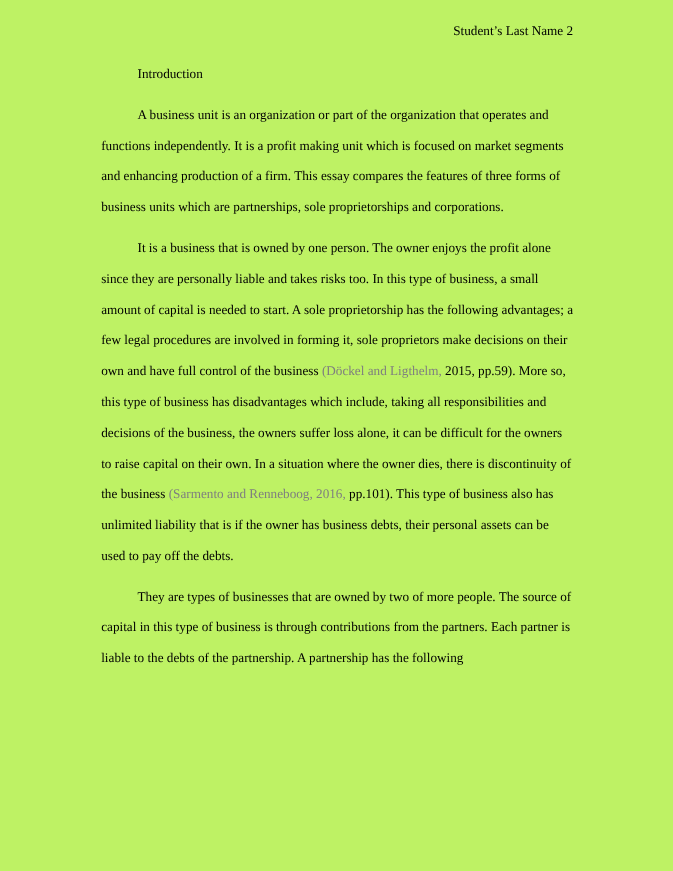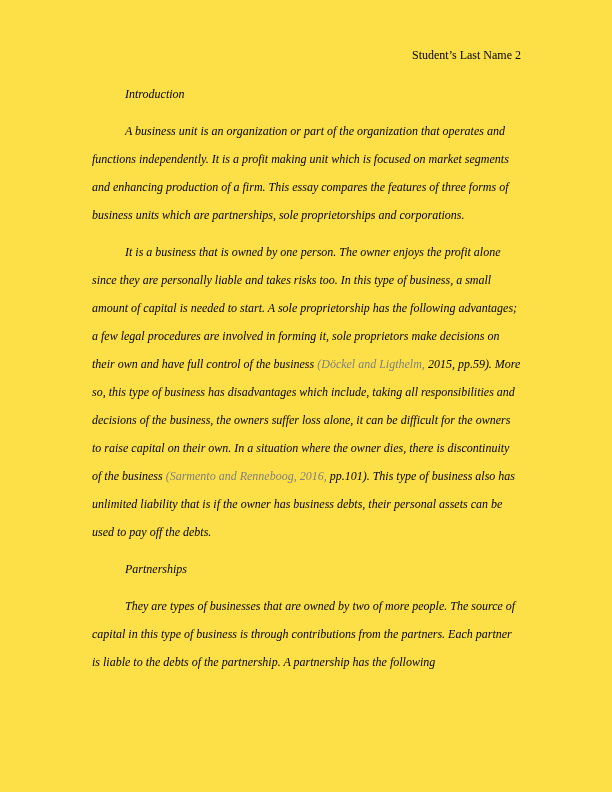--- a/index.html
+++ b/index.html
@@ -9,53 +9,51 @@
   }
   body {
     width: 612px;
     height: 792px;
     overflow: hidden;
   }
   .page {
     width: 612px;
     height: 792px;
     box-sizing: border-box;
-    padding: 48px 91px 0 92px;
-    background: #fde047;
+    padding: 21px 91px 0 92px;
+    background: #bef264;
     font-family: "Liberation Serif", "DejaVu Serif", serif;
     font-size: 12px;
     color: #000000;
   }
   .running-header {
     text-align: right;
     line-height: 14px;
     margin-bottom: 18px;
     white-space: nowrap;
   }
   .doc-body p {
     margin: 0 0 9px 0;
     line-height: 28px;
     text-indent: 33px;
     text-align: left;
-    font-style: italic;
   }
   .doc-body p.heading {
     font-weight: normal;
   }
   .citation {
     color: var(--citation-color, #7f7f7f);
   }
 </style>
 </head>
 <body>
 
 <div class="page">
   <div class="running-header">
     <span>Student’s Last Name 2</span>
   </div>
   <div class="doc-body">
       <p class="heading"><span>Introduction</span></p>
       <p class="paragraph"><span>A business unit is an organization or part of the organization that operates and functions independently. It is a profit making unit which is focused on market segments and enhancing production of a firm. This essay compares the features of three forms of business units which are partnerships, sole proprietorships and corporations.</span></p>
       <p class="paragraph"><span>It is a business that is owned by one person. The owner enjoys the profit alone since they are personally liable and takes risks too. In this type of business, a small amount of capital is needed to start. A sole proprietorship has the following advantages; a few legal procedures are involved in forming it, sole proprietors make decisions on their own and have full control of the business </span><span class="citation">(Döckel and Ligthelm,</span><span> 2015, pp.59). More so, this type of business has disadvantages which include, taking all responsibilities and decisions of the business, the owners suffer loss alone, it can be difficult for the owners to raise capital on their own. In a situation where the owner dies, there is discontinuity of the business </span><span class="citation">(Sarmento and Renneboog, 2016,</span><span> pp.101). This type of business also has unlimited liability that is if the owner has business debts, their personal assets can be used to pay off the debts.</span></p>
-      <p class="heading"><span>Partnerships</span></p>
       <p class="paragraph"><span>They are types of businesses that are owned by two of more people. The source of capital in this type of business is through contributions from the partners. Each partner is liable to the debts of the partnership. A partnership has the following</span></p>
     </div>
 </div>
 
 </body></html>

